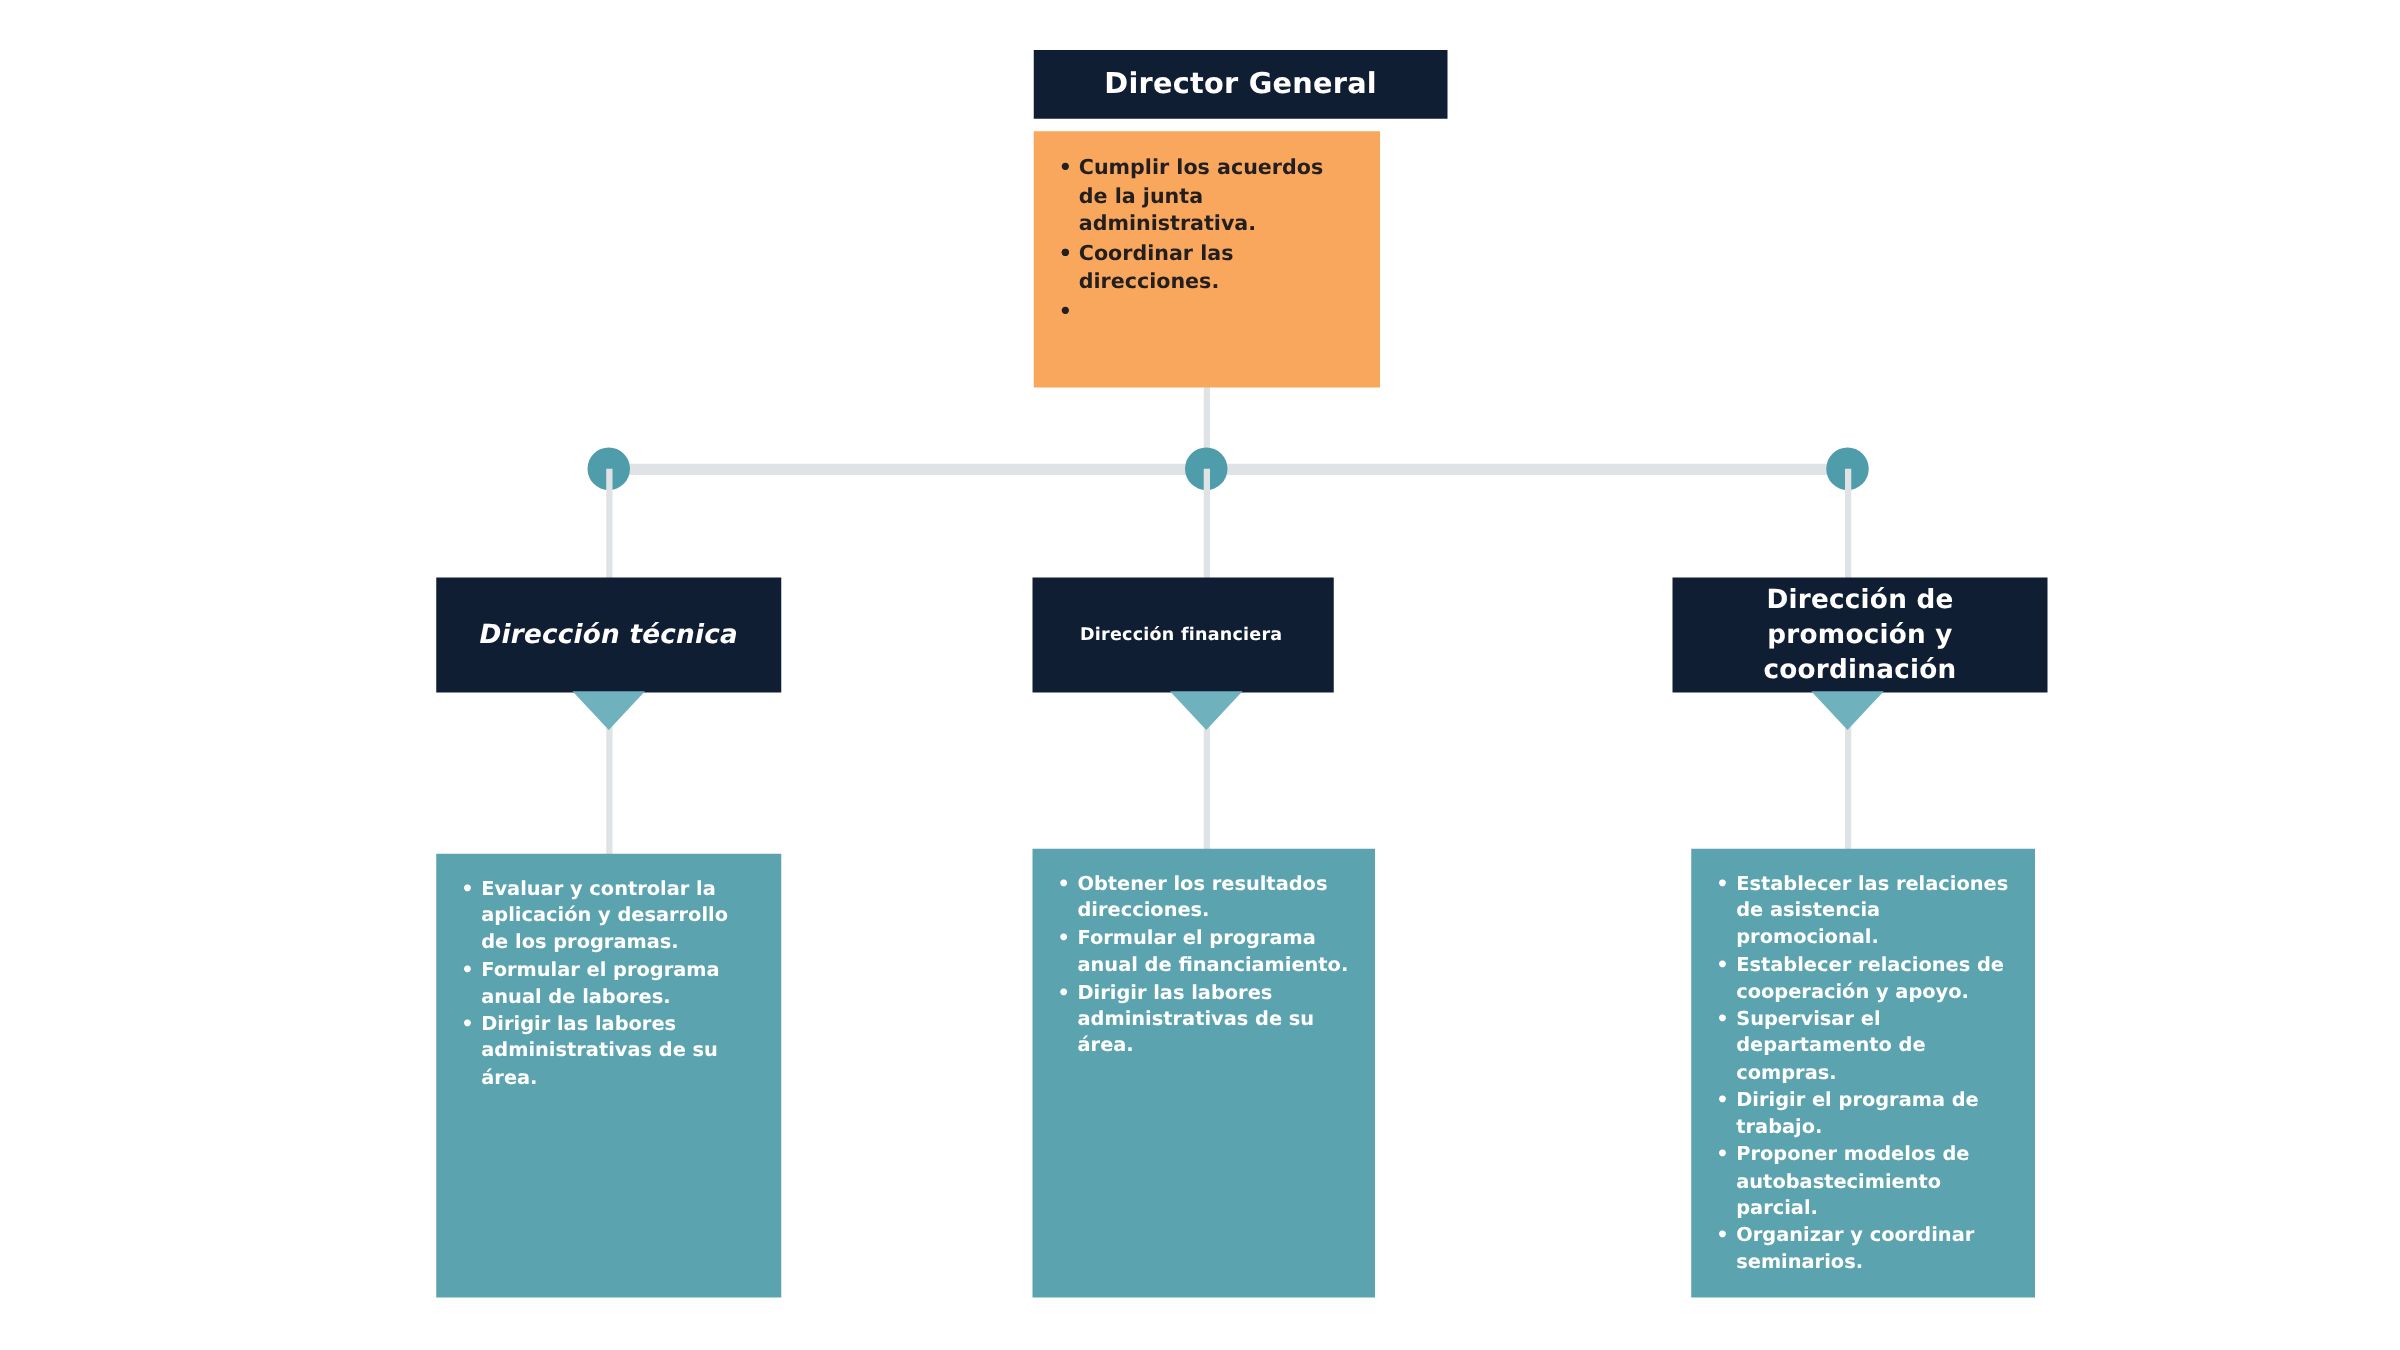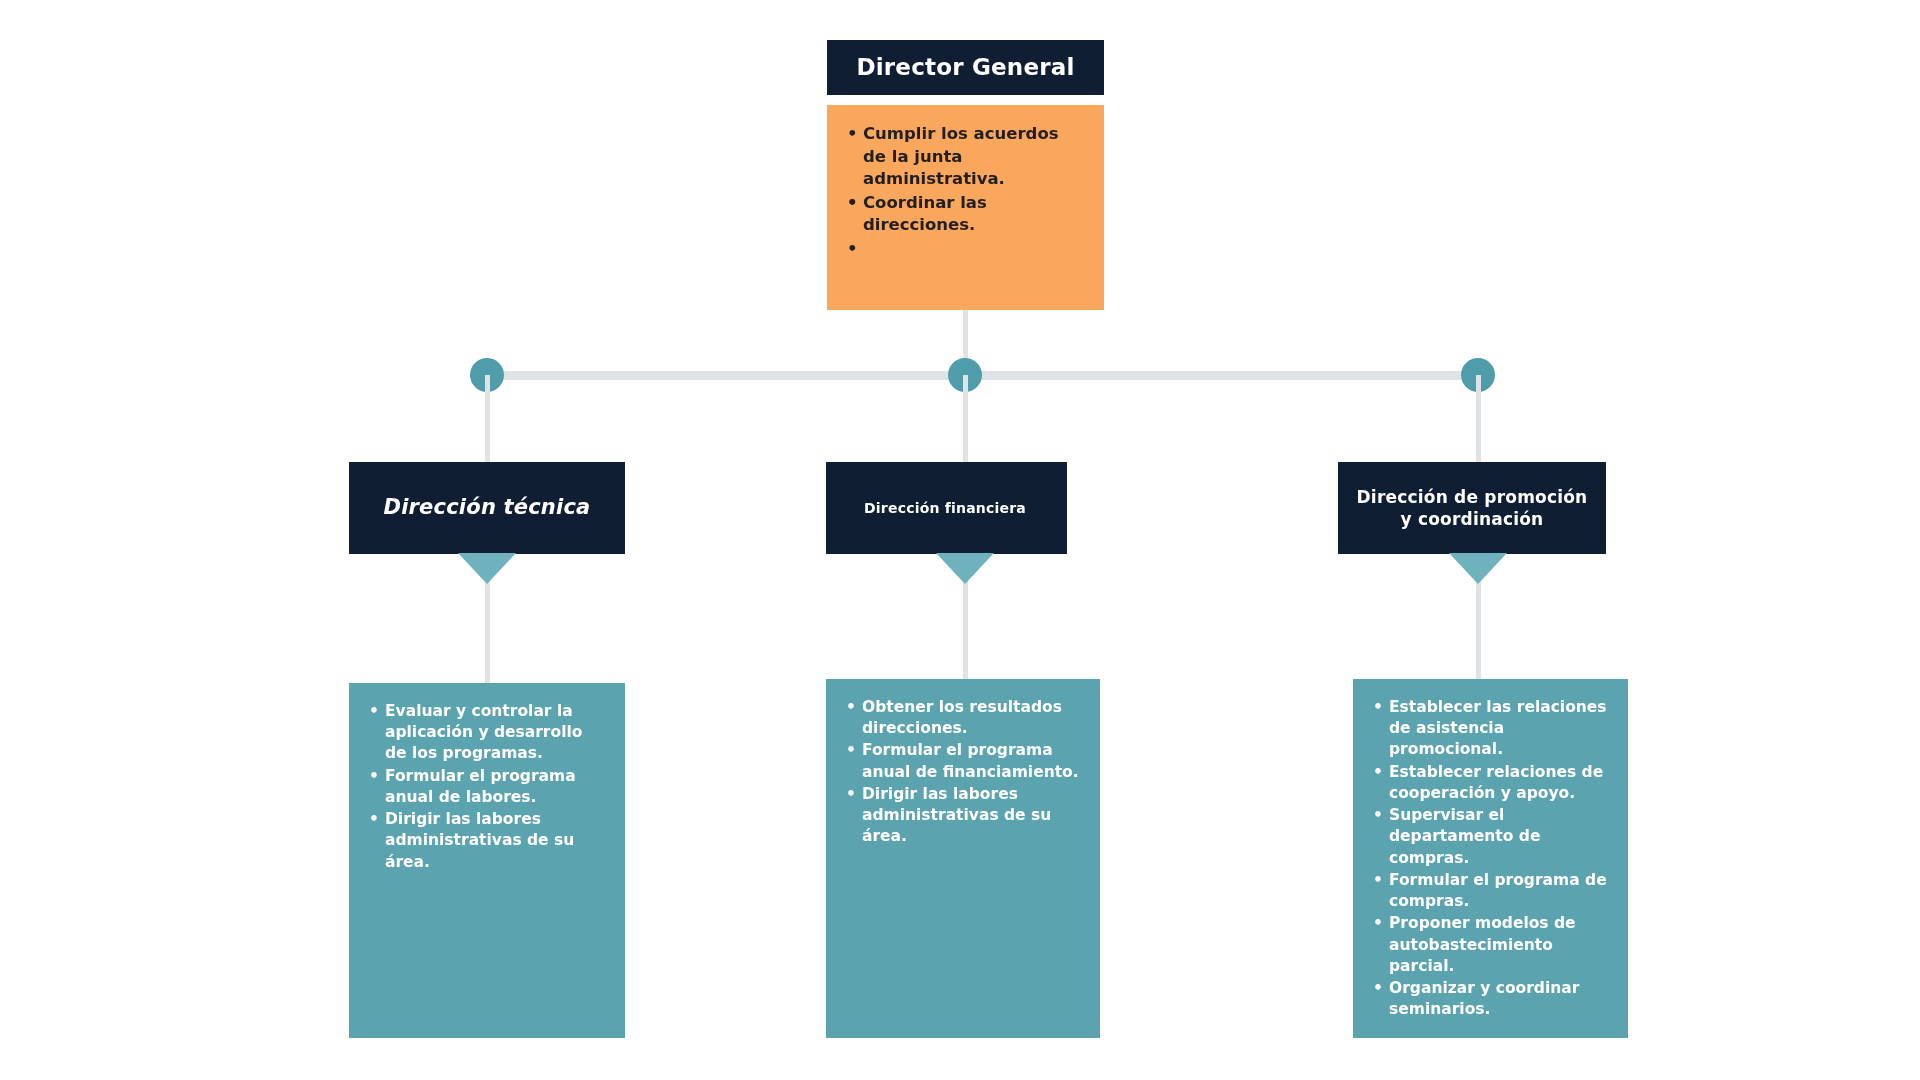--- a/index.html
+++ b/index.html
@@ -114,21 +114,21 @@
   <div class="node-dot" style="left:1461px; top:358px;"></div>
 
   <div class="conn-v" style="left:485px; top:375px; height:90px;"></div>
   <div class="conn-v" style="left:963px; top:375px; height:90px;"></div>
   <div class="conn-v" style="left:1476px; top:375px; height:90px;"></div>
 
   <div class="conn-v" style="left:485px; top:580px; height:105px;"></div>
   <div class="conn-v" style="left:963px; top:580px; height:105px;"></div>
   <div class="conn-v" style="left:1476px; top:580px; height:105px;"></div>
 
-  <div class="hdr" style="left:827px; top:40px; width:277px; height:55px; font-size:23px;">
+  <div class="hdr" style="left:827px; top:40px; width:331px; height:55px; font-size:23px;">
     <span>Director General</span>
   </div>
 
   <div class="body-box orange" style="left:827px; top:105px; width:277px; height:205px; font-size:16.5px;">
     <ul>
       <li>
         <span class="bullet">•</span>
         <span>Cumplir los acuerdos de la junta administrativa.</span>
       </li>
       <li>
@@ -181,42 +181,42 @@
         <span class="bullet">•</span>
         <span>Formular el programa anual de financiamiento.</span>
       </li>
       <li>
         <span class="bullet">•</span>
         <span>Dirigir las labores administrativas de su área.</span>
       </li>
     </ul>
   </div>
 
-  <div class="hdr" style="left:1338px; top:462px; width:268px; height:92px; font-size:17px;">
+  <div class="hdr" style="left:1338px; top:462px; width:300px; height:92px; font-size:21px;">
     <span>Dirección de promoción y coordinación</span>
   </div>
   <div class="tri" style="left:1449px; top:553px;"></div>
 
   <div class="body-box teal" style="left:1353px; top:679px; width:275px; height:359px; font-size:15.5px;">
     <ul>
       <li>
         <span class="bullet">•</span>
         <span>Establecer las relaciones de asistencia promocional.</span>
       </li>
       <li>
         <span class="bullet">•</span>
         <span>Establecer relaciones de cooperación y apoyo.</span>
       </li>
       <li>
         <span class="bullet">•</span>
         <span>Supervisar el departamento de compras.</span>
       </li>
       <li>
         <span class="bullet">•</span>
-        <span>Formular el programa de compras.</span>
+        <span>Dirigir el programa de trabajo.</span>
       </li>
       <li>
         <span class="bullet">•</span>
         <span>Proponer modelos de autobastecimiento parcial.</span>
       </li>
       <li>
         <span class="bullet">•</span>
         <span>Organizar y coordinar seminarios.</span>
       </li>
     </ul>

